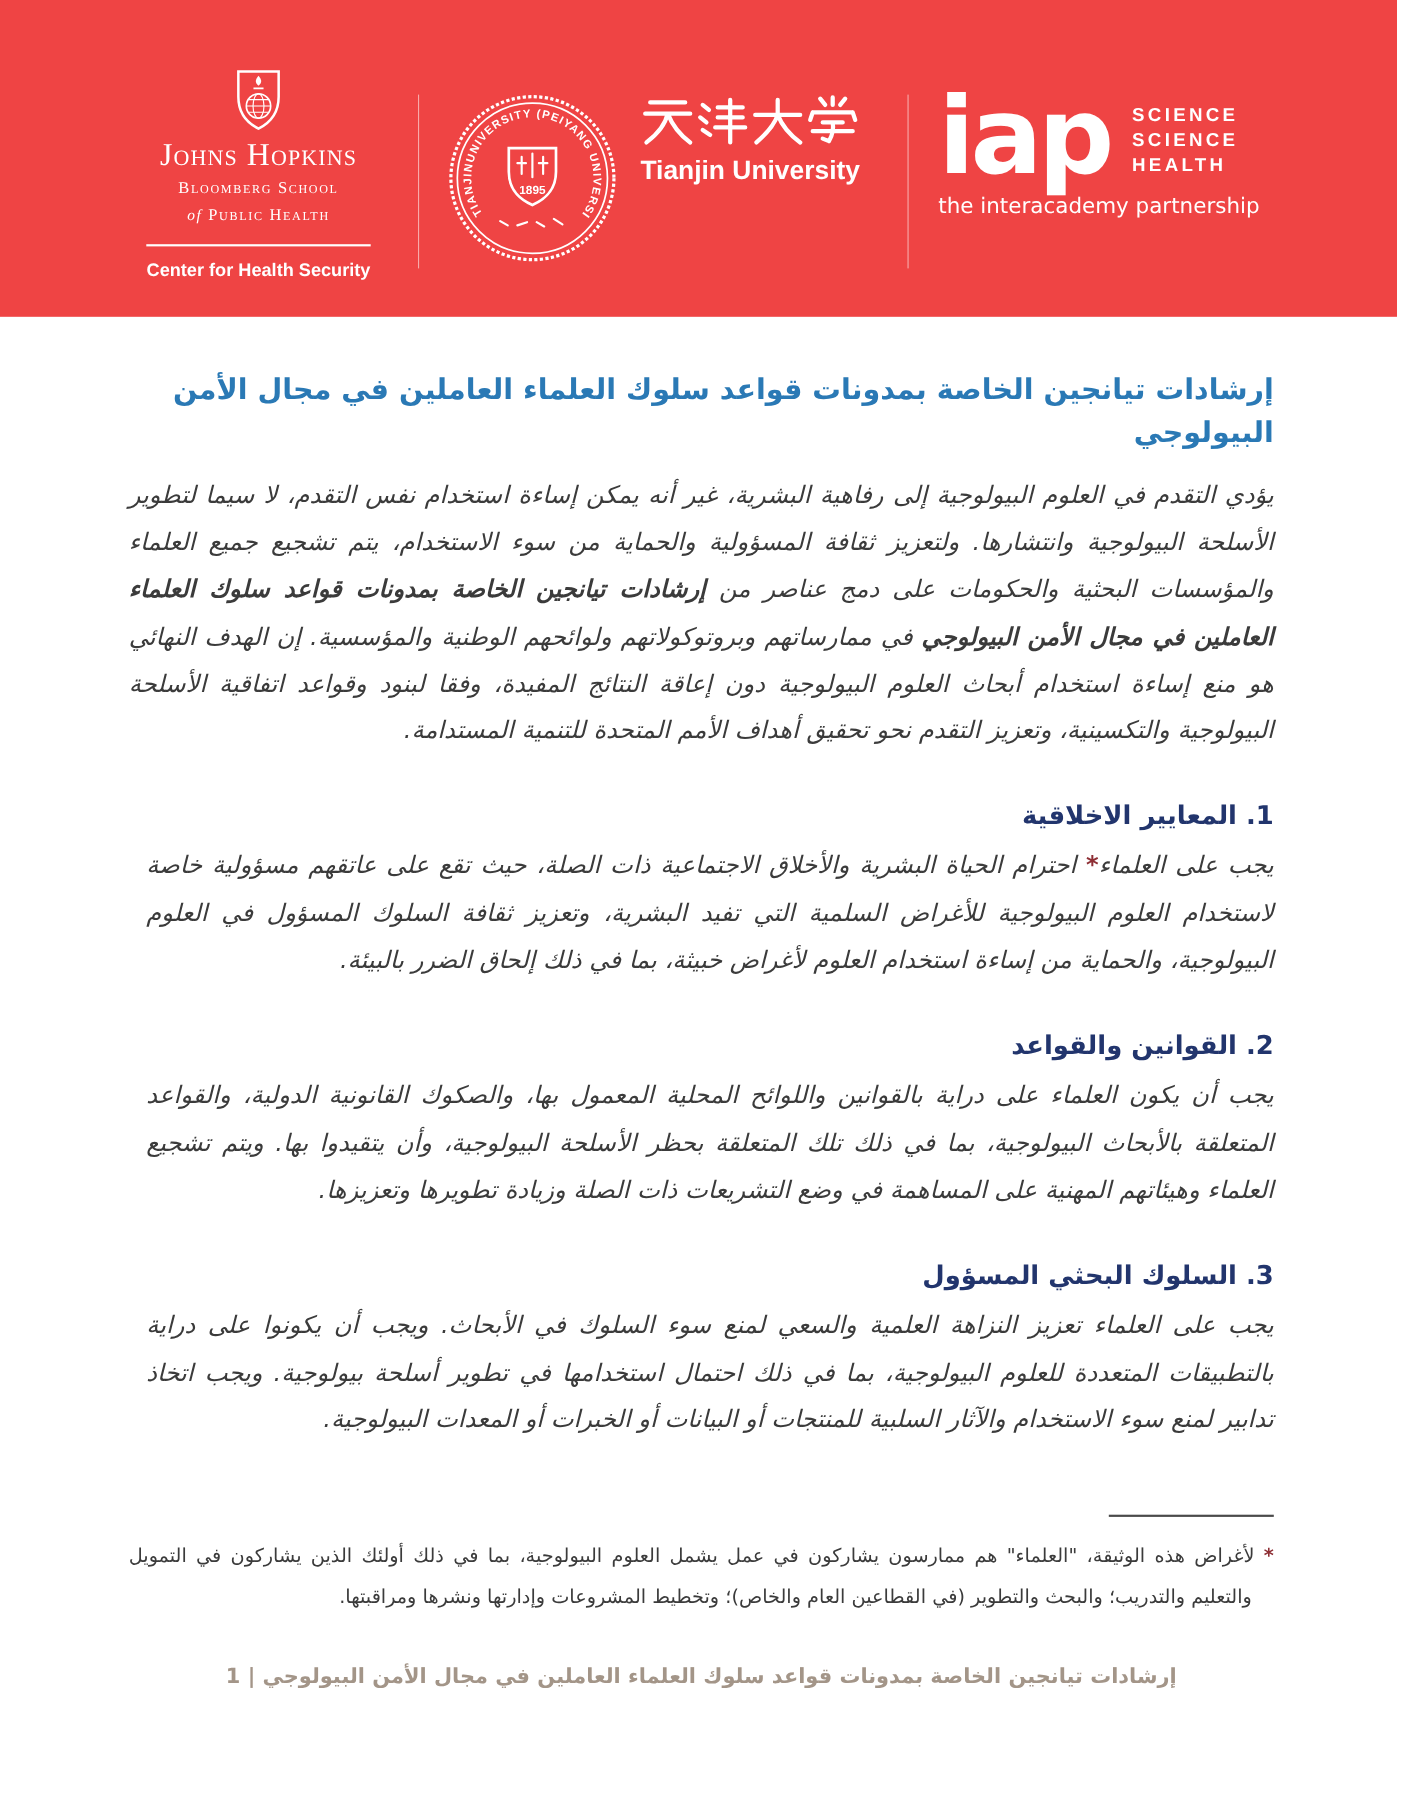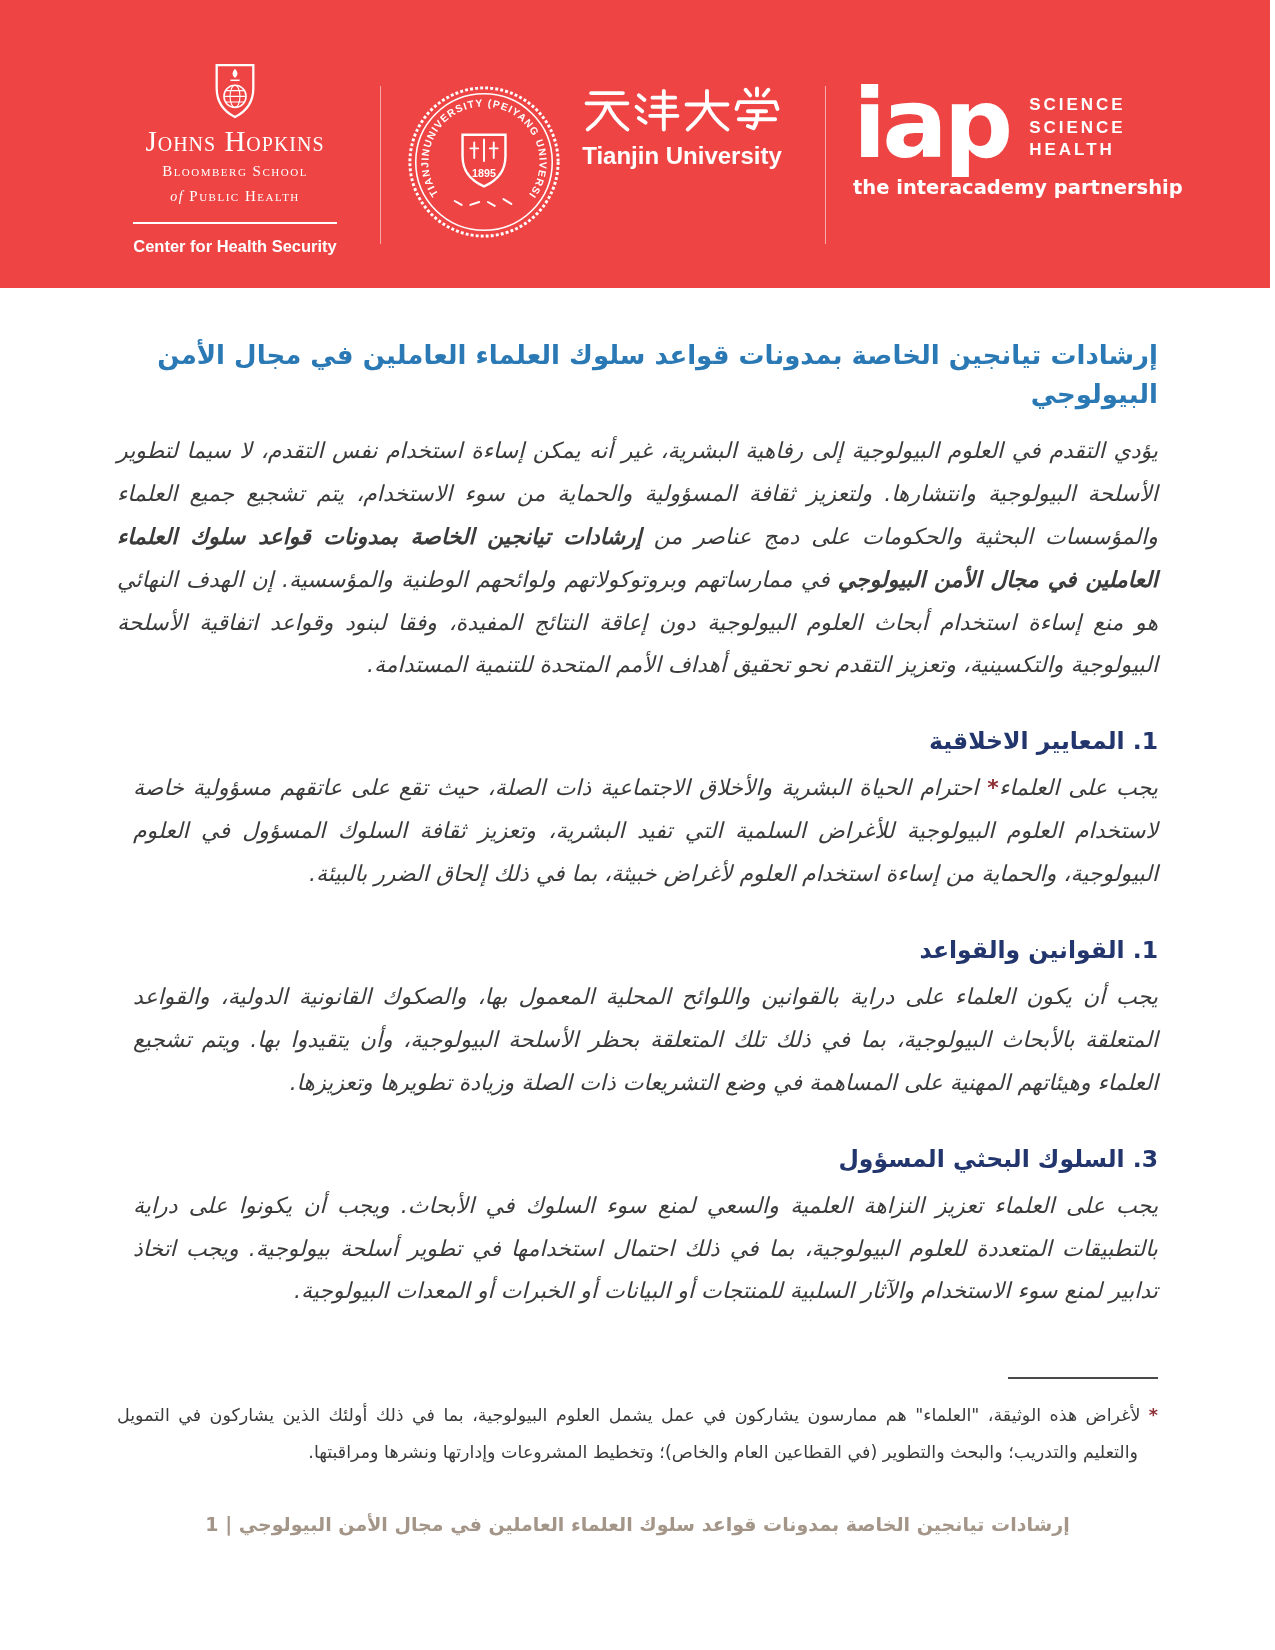--- a/index.html
+++ b/index.html
@@ -30,21 +30,21 @@
              margin-top:8px;white-space:nowrap;}
   .tju-center{font-family:"Liberation Sans",sans-serif;font-size:14.5px;line-height:1.4;margin-top:13px;}
 
   
   .iap{position:absolute;left:853px;top:76px;}
   .iap-row{display:flex;align-items:flex-end;}
   .iap-word{font-family:"DejaVu Sans",sans-serif;font-weight:bold;font-size:97px;
             letter-spacing:-4px;line-height:0.78;margin-top:10px;}
   .iap-tag{margin-left:20px;margin-top:17px;font-family:"Liberation Sans",sans-serif;
            font-size:17px;letter-spacing:3px;line-height:1.32;font-weight:bold;}
-  .iap-sub{font-family:"DejaVu Sans",sans-serif;font-weight:bold;font-size:19.5px;
+  .iap-sub{font-family:"DejaVu Sans",sans-serif;font-weight:normal;font-size:19.5px;
            margin-top:14px;white-space:nowrap;}
 
   
   .content{position:absolute;left:117px;top:288px;width:1041px;direction:rtl;}
   .doc-title{margin-top:48px;font-size:26px;font-weight:bold;color:#2a79b5;
              text-align:right;line-height:1.5;}
   .body-text{margin:16px 0 0;font-size:22px;color:#3b3b3b;line-height:1.95;
              text-align:justify;text-align-last:right;font-style:italic;}
   .section-heading{margin:40px 0 0;font-size:23.5px;font-weight:bold;color:#22356d;text-align:right;}
   .section-body{margin-top:12px;margin-left:16px;}
@@ -130,21 +130,21 @@
 
   <div class="content">
 
     <div class="doc-title">إرشادات تيانجين الخاصة بمدونات قواعد سلوك العلماء العاملين في مجال الأمن البيولوجي</div>
 
     <p class="body-text"><span>يؤدي التقدم في العلوم البيولوجية إلى رفاهية البشرية، غير أنه يمكن إساءة استخدام نفس التقدم، لا سيما لتطوير الأسلحة البيولوجية وانتشارها. ولتعزيز ثقافة المسؤولية والحماية من سوء الاستخدام، يتم تشجيع جميع العلماء والمؤسسات البحثية والحكومات على دمج عناصر من </span><b>إرشادات تيانجين الخاصة بمدونات قواعد سلوك العلماء العاملين في مجال الأمن البيولوجي</b><span> في ممارساتهم وبروتوكولاتهم ولوائحهم الوطنية والمؤسسية. إن الهدف النهائي هو منع إساءة استخدام أبحاث العلوم البيولوجية دون إعاقة النتائج المفيدة، وفقا لبنود وقواعد اتفاقية الأسلحة البيولوجية والتكسينية، وتعزيز التقدم نحو تحقيق أهداف الأمم المتحدة للتنمية المستدامة.</span></p>
 
     <div class="section-heading">1. المعايير الاخلاقية</div>
     <p class="body-text section-body"><span>يجب على العلماء</span><span class="asterisk">*</span><span> احترام الحياة البشرية والأخلاق الاجتماعية ذات الصلة، حيث تقع على عاتقهم مسؤولية خاصة لاستخدام العلوم البيولوجية للأغراض السلمية التي تفيد البشرية، وتعزيز ثقافة السلوك المسؤول في العلوم البيولوجية، والحماية من إساءة استخدام العلوم لأغراض خبيثة، بما في ذلك إلحاق الضرر بالبيئة.</span></p>
 
-    <div class="section-heading">1. القوانين والقواعد</div>
+    <div class="section-heading">2. القوانين والقواعد</div>
     <p class="body-text section-body">يجب أن يكون العلماء على دراية بالقوانين واللوائح المحلية المعمول بها، والصكوك القانونية الدولية، والقواعد المتعلقة بالأبحاث البيولوجية، بما في ذلك تلك المتعلقة بحظر الأسلحة البيولوجية، وأن يتقيدوا بها. ويتم تشجيع العلماء وهيئاتهم المهنية على المساهمة في وضع التشريعات ذات الصلة وزيادة تطويرها وتعزيزها.</p>
 
     <div class="section-heading">3. السلوك البحثي المسؤول</div>
     <p class="body-text section-body">يجب على العلماء تعزيز النزاهة العلمية والسعي لمنع سوء السلوك في الأبحاث. ويجب أن يكونوا على دراية بالتطبيقات المتعددة للعلوم البيولوجية، بما في ذلك احتمال استخدامها في تطوير أسلحة بيولوجية. ويجب اتخاذ تدابير لمنع سوء الاستخدام والآثار السلبية للمنتجات أو البيانات أو الخبرات أو المعدات البيولوجية.</p>
 
     <div class="footnote-sep"></div>
     <p class="footnote"><span class="asterisk">*</span><span> لأغراض هذه الوثيقة، "العلماء" هم ممارسون يشاركون في عمل يشمل العلوم البيولوجية، بما في ذلك أولئك الذين يشاركون في التمويل والتعليم والتدريب؛ والبحث والتطوير (في القطاعين العام والخاص)؛ وتخطيط المشروعات وإدارتها ونشرها ومراقبتها.</span></p>
   </div>
 
   <div class="page-footer">إرشادات تيانجين الخاصة بمدونات قواعد سلوك العلماء العاملين في مجال الأمن البيولوجي | 1</div>

